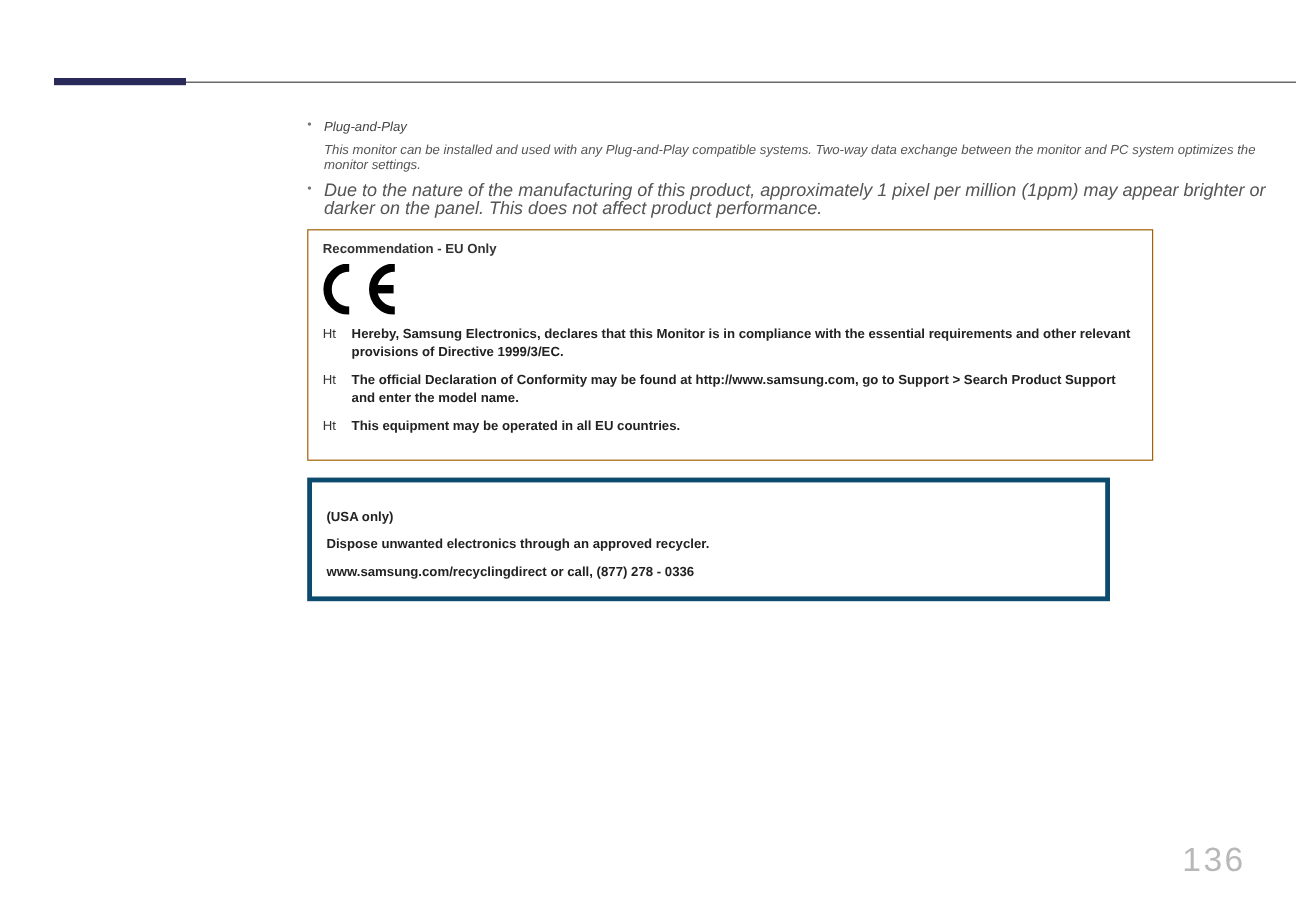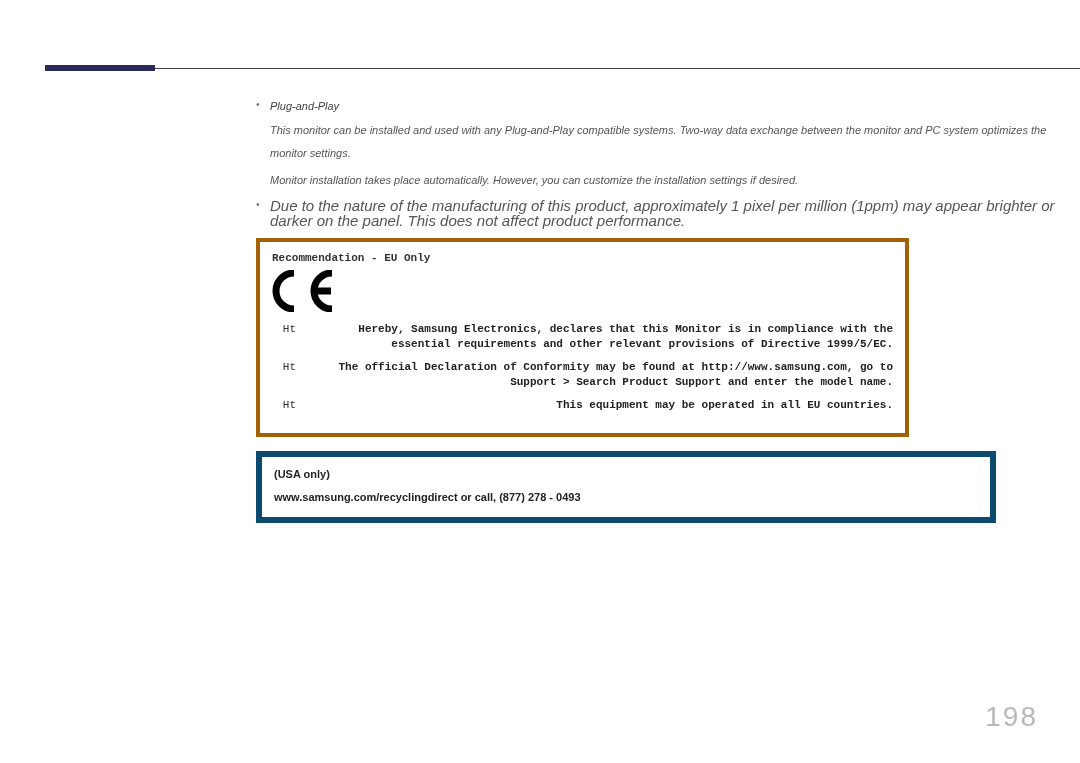--- a/index.html
+++ b/index.html
@@ -53,71 +53,69 @@
       line-height: 14px;
     }
     .bullet-title {
       font-size: 11px;
       color: #444;
       line-height: 17px;
     }
     .bullet-para {
       font-size: 11px;
       color: #555;
-      line-height: 23px;
+      line-height: 13px;
       margin-top: 4px;
     }
     .single-line {
       font-size: 15px;
       color: #555;
       line-height: 15px;
     }
     .box {
-      border: 4px solid #a16207;
+      border: 1px solid #a16207;
       padding: 10px 12px 12px 12px;
       margin-top: 10px;
-      width: 653px;
-      font-family: Liberation Mono, monospace;
+      width: 705px;
     }
     .box-title {
       font-size: 11px;
       font-weight: bold;
       color: #333;
       margin-bottom: 6px;
     }
     .ce-mark {
       margin: 6px 0 10px 0;
     }
     .ce-svg { display: block; }
     .ht-list {
       list-style: none;
       margin-top: 6px;
-      text-align: right;
     }
     .ht-list li {
       display: flex;
       font-size: 11px;
       font-weight: bold;
       color: #222;
       line-height: 15px;
       margin-bottom: 8px;
     }
     .ht-marker {
       flex: 0 0 24px;
       font-weight: normal;
       color: #333;
     }
     .ht-text {
       flex: 1;
     }
     .box2 {
-      border: 6px solid #0c4a6e;
-      padding: 10px 12px 12px 12px;
+      border: 4px solid #0c4a6e;
+      padding: 22px 12px 12px 12px;
       margin-top: 14px;
-      width: 740px;
+      width: 669px;
     }
     .box2 p {
       font-size: 11px;
       font-weight: bold;
       color: #222;
       line-height: 15px;
       margin-bottom: 8px;
     }
     .box2 p:last-child { margin-bottom: 0; }
     .page-number {
@@ -134,51 +132,51 @@
 <body>
 
 <div class="header-line"></div>
 <div class="header-bar"></div>
 
 <div class="content">
   <ul class="bullets">
     <li>
       <div class="bullet-title">Plug-and-Play</div>
       <div class="bullet-para">This monitor can be installed and used with any Plug-and-Play compatible systems. Two-way data exchange between the monitor and PC system optimizes the monitor settings.</div>
-      <div class="bullet-para">Monitor installation takes place automatically. However, you can customize the installation settings if desired.</div>
     </li>
     <li>
       <div class="single-line">Due to the nature of the manufacturing of this product, approximately 1 pixel per million (1ppm) may appear brighter or darker on the panel. This does not affect product performance.</div>
     </li>
   </ul>
 
   <div class="box">
     <div class="box-title">Recommendation - EU Only</div>
     <div class="ce-mark">
       <svg class="ce-svg" width="80" height="42" viewBox="0 0 80 42">
         <path d="M 22 3 A 18 18 0 1 0 22 39" stroke="#000" stroke-width="7" fill="none"></path>
         <path d="M 60 3 A 18 18 0 1 0 60 39" stroke="#000" stroke-width="7" fill="none"></path>
         <rect x="42" y="17.5" width="17" height="7" fill="#000"></rect>
       </svg>
     </div>
     <ul class="ht-list">
       <li>
         <span class="ht-marker">Ht</span>
-        <span class="ht-text">Hereby, Samsung Electronics, declares that this Monitor is in compliance with the essential requirements and other relevant provisions of Directive 1999/5/EC.</span>
+        <span class="ht-text">Hereby, Samsung Electronics, declares that this Monitor is in compliance with the essential requirements and other relevant provisions of Directive 1999/3/EC.</span>
       </li>
       <li>
         <span class="ht-marker">Ht</span>
         <span class="ht-text">The official Declaration of Conformity may be found at http://www.samsung.com, go to Support &gt; Search Product Support and enter the model name.</span>
       </li>
       <li>
         <span class="ht-marker">Ht</span>
         <span class="ht-text">This equipment may be operated in all EU countries.</span>
       </li>
     </ul>
   </div>
 
   <div class="box2">
     <p>(USA only)</p>
-    <p>www.samsung.com/recyclingdirect or call, (877) 278 - 0493</p>
+    <p>Dispose unwanted electronics through an approved recycler.</p>
+    <p>www.samsung.com/recyclingdirect or call, (877) 278 - 0336</p>
   </div>
 </div>
 
-<div class="page-number">198</div>
+<div class="page-number">136</div>
 
 </body></html>

